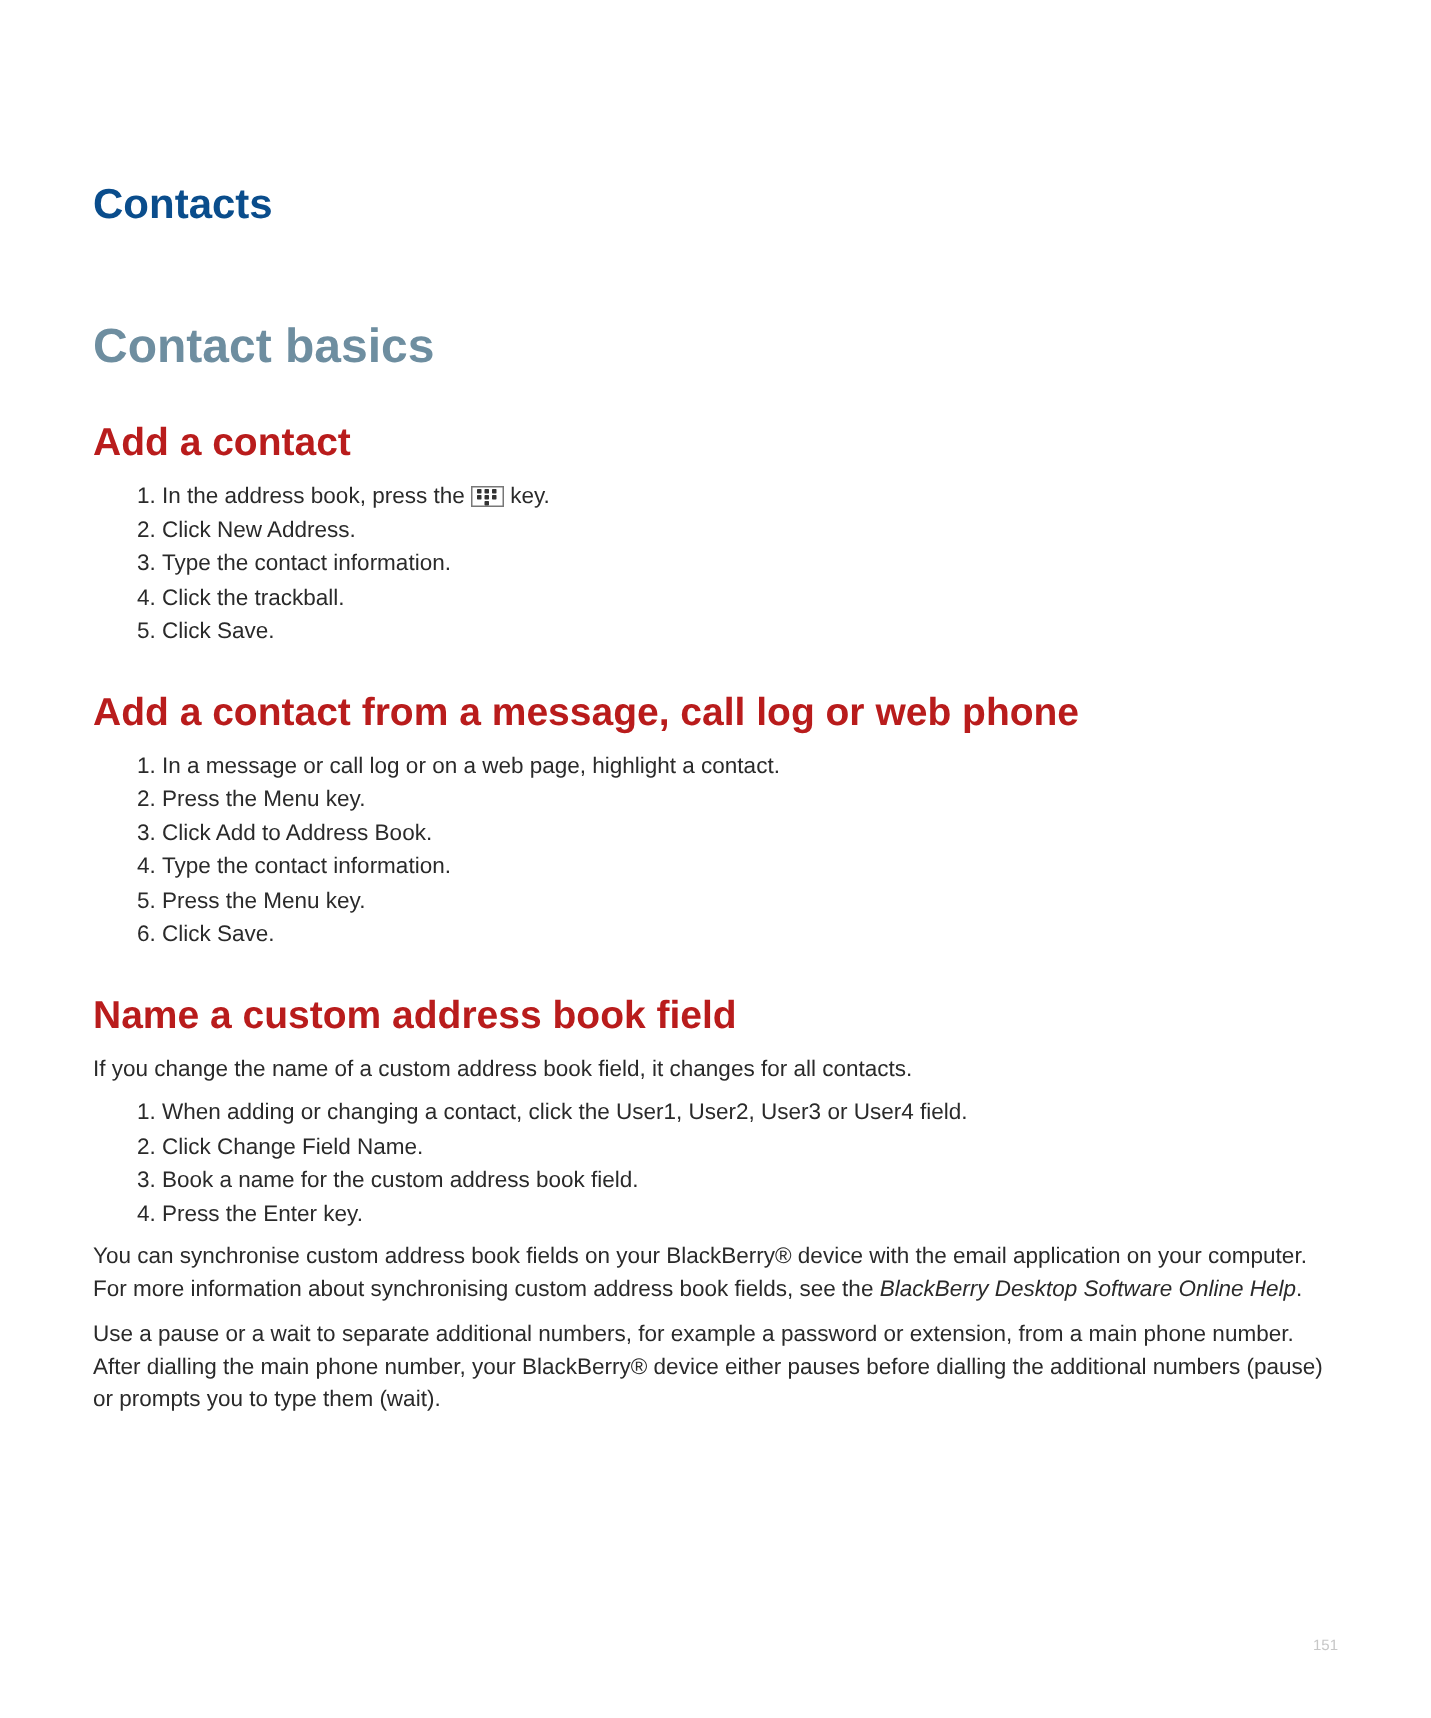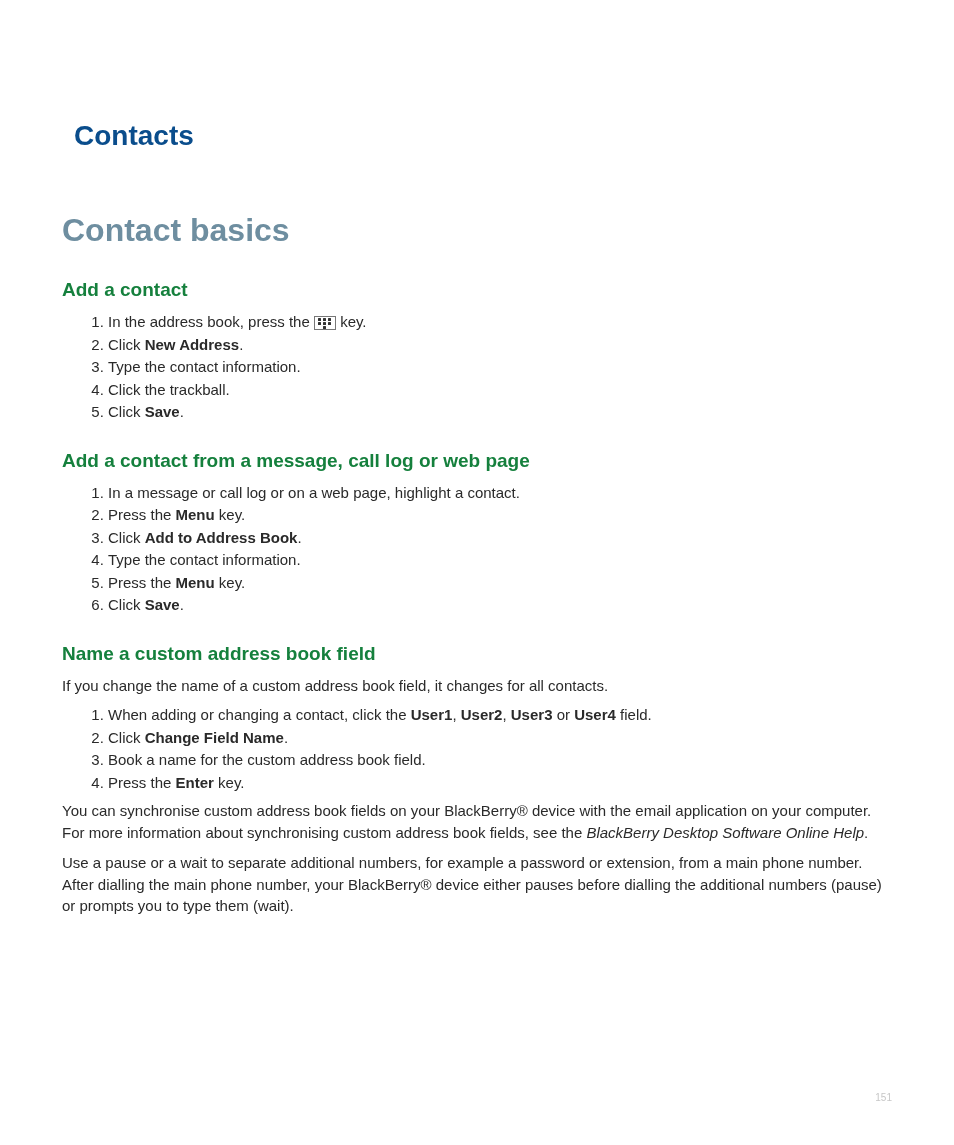--- a/index.html
+++ b/index.html
@@ -13,31 +13,31 @@
     height: 1145px;
     position: relative;
   }
   .page {
     padding: 120px 62px 50px 62px;
   }
   h1.title {
     color: #0a4d8c;
     font-size: 28px;
     font-weight: 700;
-    margin: 0 0 60px 12px;
+    margin: 0 0 60px 0;
   }
   h2.section {
     color: #6e8ea0;
     font-size: 32px;
     font-weight: 700;
     margin: 0 0 30px 0;
   }
   h3.sub {
-    color: #15803d;
-    font-size: 19px;
+    color: #b91c1c;
+    font-size: 26px;
     font-weight: 700;
     margin: 26px 0 10px 0;
   }
   ol {
     margin: 0 0 6px 0;
     padding-left: 46px;
   }
   li {
     margin: 0 0;
     font-size: 15px;
@@ -46,21 +46,21 @@
   p.body {
     font-size: 15px;
     margin: 6px 0 8px 0;
     line-height: 1.45;
   }
   .menu-key-wrap{ display:inline-block; border:1px solid #777; padding:1px 3px; vertical-align:middle; line-height:0;}
   .dots{ width:14px; height:10px; display:inline-block; position:relative;}
   .dots::before{content:"";position:absolute;left:0;top:0;width:3px;height:3px;background:#333;border-radius:0.5px;
     box-shadow: 5px 0 #333, 10px 0 #333, 0 4px #333, 5px 4px #333, 10px 4px #333, 5px 8px #333;}
   em.italic { font-style: italic; text-align: center; }
-  strong { font-weight: 700; }
+  strong { font-weight: 400; }
   .pagenum {
     position: absolute;
     bottom: 42px;
     right: 62px;
     color: #c7c7c7;
     font-size: 10px;
   }
 </style>
 </head>
 <body>
@@ -79,21 +79,21 @@
     <li>
       <span>Click </span><strong>New Address</strong><span>.</span>
     </li>
     <li>Type the contact information.</li>
     <li>Click the trackball.</li>
     <li>
       <span>Click </span><strong>Save</strong><span>.</span>
     </li>
   </ol>
 
-  <h3 class="sub">Add a contact from a message, call log or web page</h3>
+  <h3 class="sub">Add a contact from a message, call log or web phone</h3>
   <ol>
     <li>In a message or call log or on a web page, highlight a contact.</li>
     <li>
       <span>Press the </span><strong>Menu</strong><span> key.</span>
     </li>
     <li>
       <span>Click </span><strong>Add to Address Book</strong><span>.</span>
     </li>
     <li>Type the contact information.</li>
     <li>

